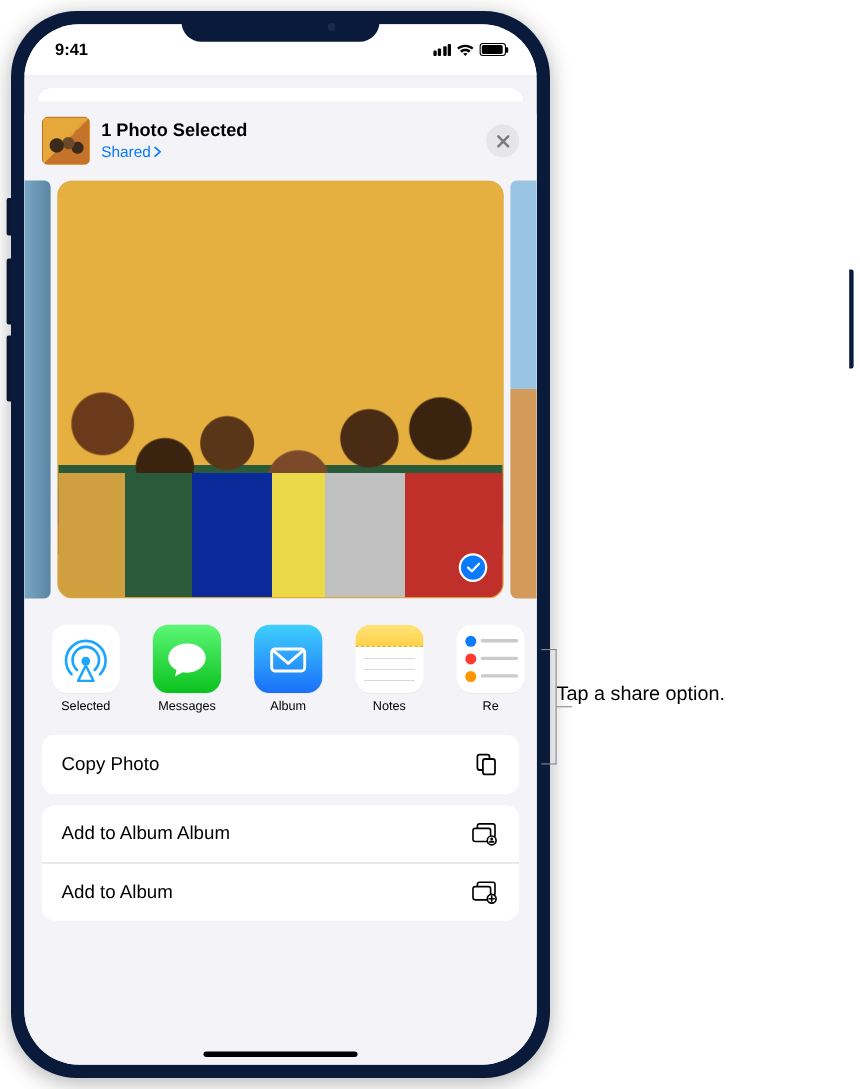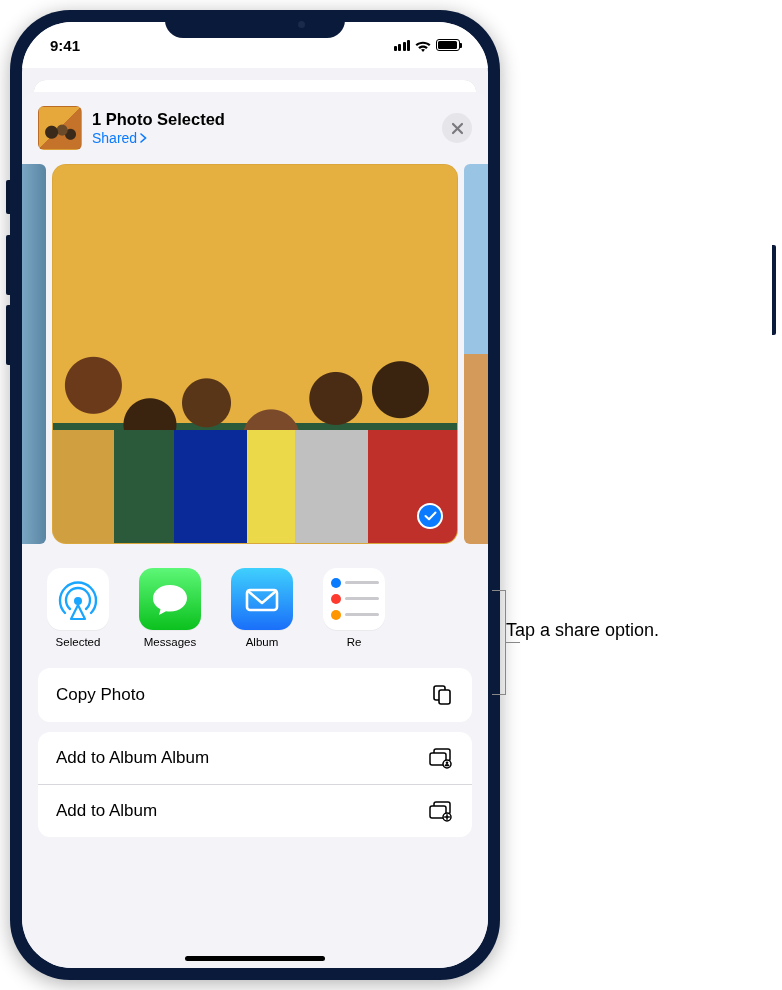--- a/index.html
+++ b/index.html
@@ -334,20 +334,27 @@
         <div class="app-item">
           <div class="app-icon ic-mail">
             <svg width="44" height="44" viewBox="0 0 44 44">
               <rect x="7" y="13" width="30" height="20" rx="3" fill="none" stroke="#fff" stroke-width="2.6"></rect>
               <path d="M8 14 L22 26 L36 14" fill="none" stroke="#fff" stroke-width="2.6" stroke-linecap="round" stroke-linejoin="round"></path>
             </svg>
           </div>
           <span class="app-label">Album</span>
         </div>
         <div class="app-item">
+          <div class="app-icon ic-notes">
+            <div class="ic-notes-top"></div>
+            <div class="ic-notes-lines"></div>
+          </div>
+          <span class="app-label">Notes</span>
+        </div>
+        <div class="app-item">
           <div class="app-icon ic-reminders">
             <span class="rem-dot" style="top:10px;background:#0a7aff"></span>
             <span class="rem-line" style="top:13px"></span>
             <span class="rem-dot" style="top:26px;background:#ff3b30"></span>
             <span class="rem-line" style="top:29px"></span>
             <span class="rem-dot" style="top:42px;background:#ff9500"></span>
             <span class="rem-line" style="top:45px"></span>
           </div>
           <span class="app-label">Re</span>
         </div>

